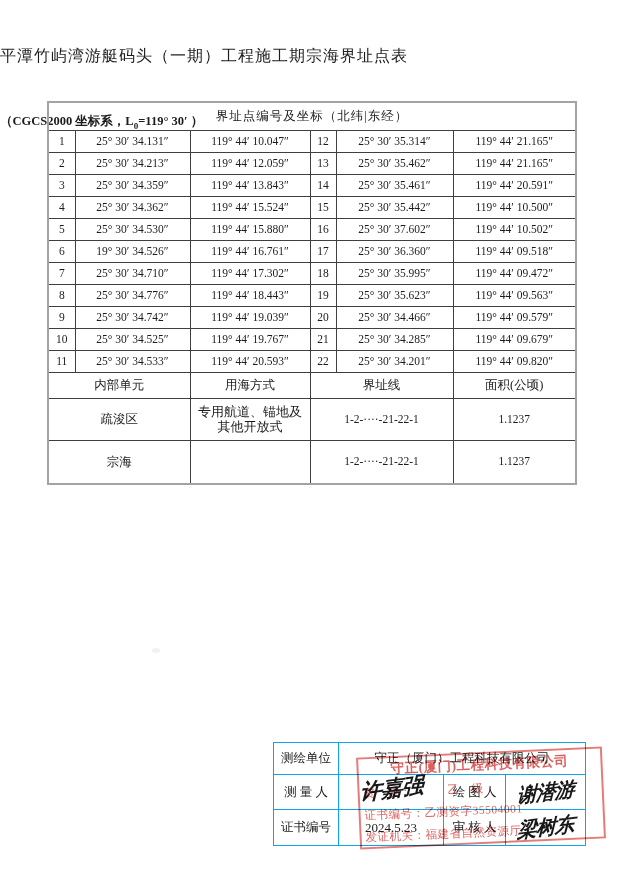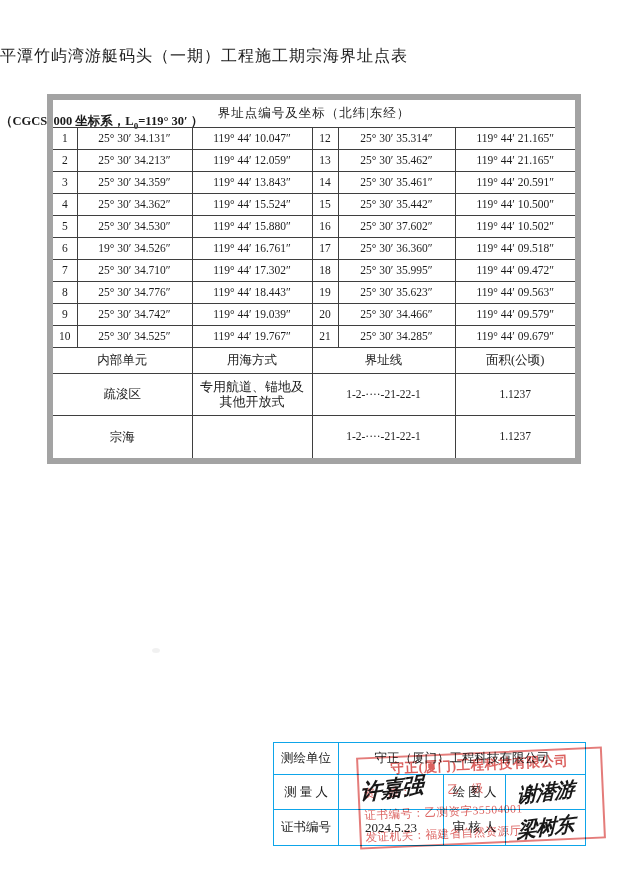--- a/index.html
+++ b/index.html
@@ -14,23 +14,23 @@
     position:absolute; top:46px; left:0; width:100%;
     text-align:left; font-size:16px; font-weight:normal; letter-spacing:1px;
   }
   .subtitle {
     position:absolute; top:81px; left:0; width:100%;
     text-align:left; font-size:12.5px; font-weight:bold;margin-top:32px;
   }
   .subtitle sub { font-size:9px; }
 
   table.main {
-    position:absolute; left:47px; top:94px;
+    position:absolute; left:47px; top:101px;
     border-collapse:collapse; table-layout:fixed;
-    border:6px solid #a3a3a3;
+    border:2px solid #a3a3a3;
     padding-left:39px;
   }
   table.main td {
     border:1px solid #3f3f3f; text-align:center; vertical-align:middle;
     font-size:11.5px; padding:0 2px; height:21px; line-height:1.15;
     overflow:hidden; white-space:nowrap;
   }
   table.main td.hdr { height:27px; font-size:12.5px; letter-spacing:1px; }
   table.main td.sec { height:25px; font-size:12.5px;margin-top:27px; }
   table.main tr.r1 td { height:41px; }
@@ -171,20 +171,28 @@
     </tr>
     <tr>
       <td>10</td>
       <td>25° 30′ 34.525″</td>
       <td>119° 44′ 19.767″</td>
       <td>21</td>
       <td>25° 30′ 34.285″</td>
       <td>119° 44′ 09.679″</td>
     </tr>
     <tr>
+      <td>11</td>
+      <td>25° 30′ 34.533″</td>
+      <td>119° 44′ 20.593″</td>
+      <td>22</td>
+      <td>25° 30′ 34.201″</td>
+      <td>119° 44′ 09.820″</td>
+    </tr>
+    <tr>
       <td class="sec" colspan="2">内部单元</td>
       <td class="sec">用海方式</td>
       <td class="sec" colspan="2">界址线</td>
       <td class="sec">面积(公顷)</td>
     </tr>
     <tr class="r1">
       <td colspan="2" style="font-size:12.5px;margin-left:8px;">疏浚区</td>
       <td class="wrap">专用航道、锚地及其他开放式</td>
       <td colspan="2">1-2-····-21-22-1</td>
       <td>1.1237</td>

